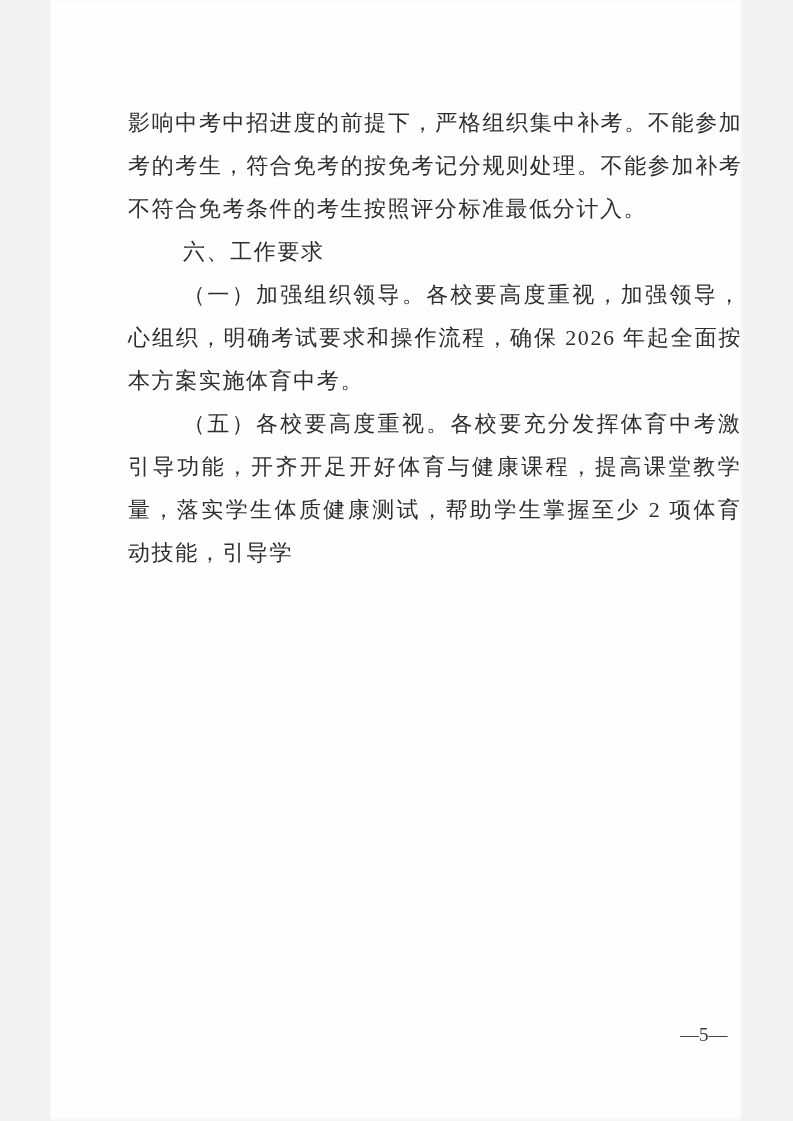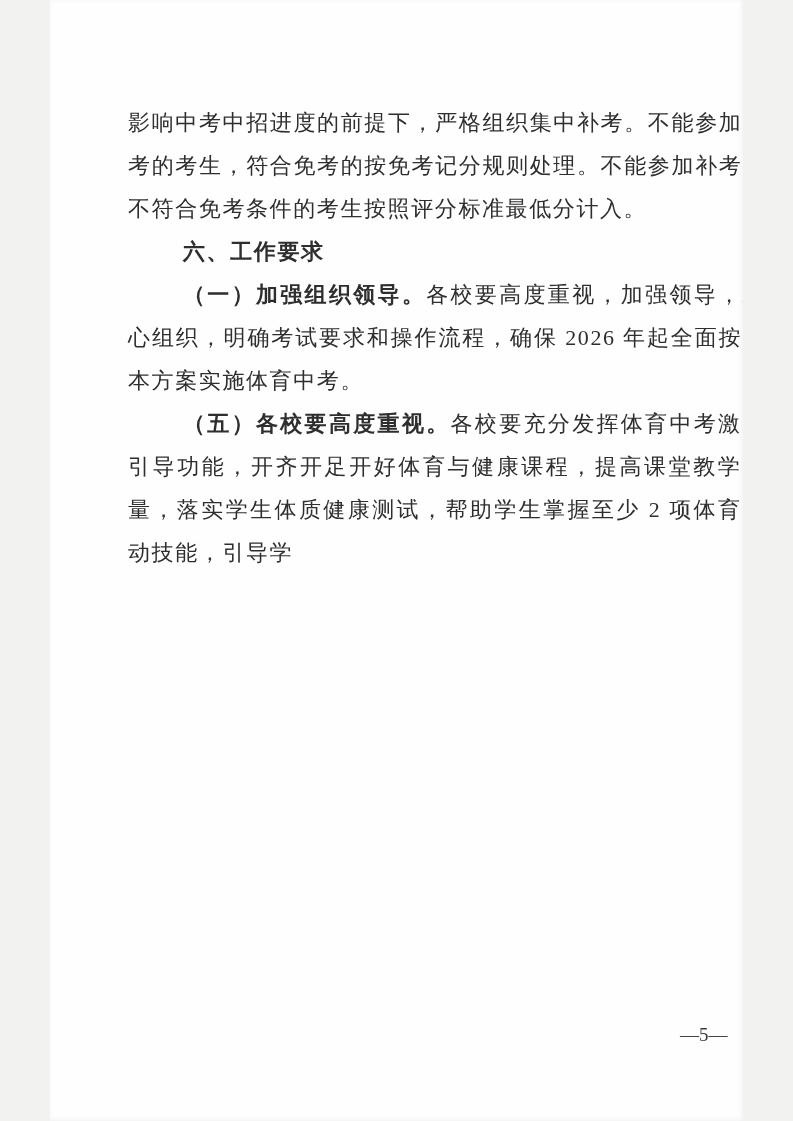--- a/index.html
+++ b/index.html
@@ -30,24 +30,24 @@
     line-height: 43px;
     letter-spacing: 1.6px;
     text-align: justify;
     text-justify: inter-ideograph;
     text-indent: 55px;
   }
   .para.no-indent {
     text-indent: 0;
   }
   .para .lead {
-    font-weight: bold;
+    font-weight: normal;
   }
   .para.heading {
-    font-weight: bold;
+    font-weight: normal;
   }
   .footer-page-number {
     position: absolute;
     top: 1024px;
     left: 630px;
     font-size: 19px;
     letter-spacing: 0;
     color: #3a3a3a;
     font-family: "Liberation Serif", "DejaVu Serif", serif;
   }

